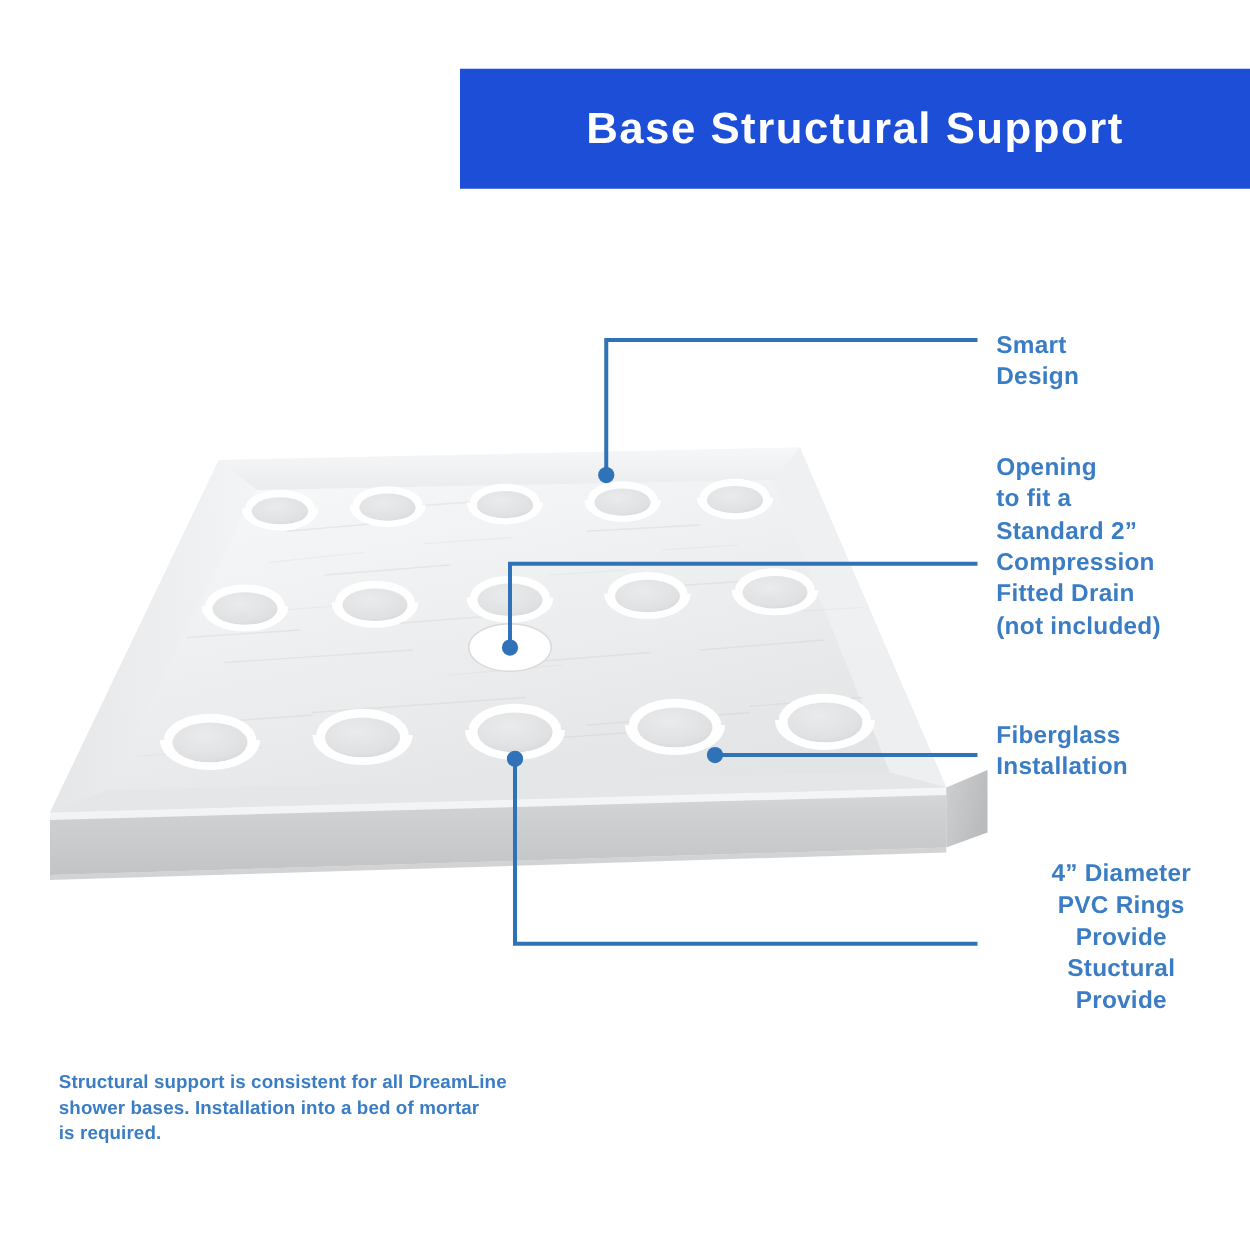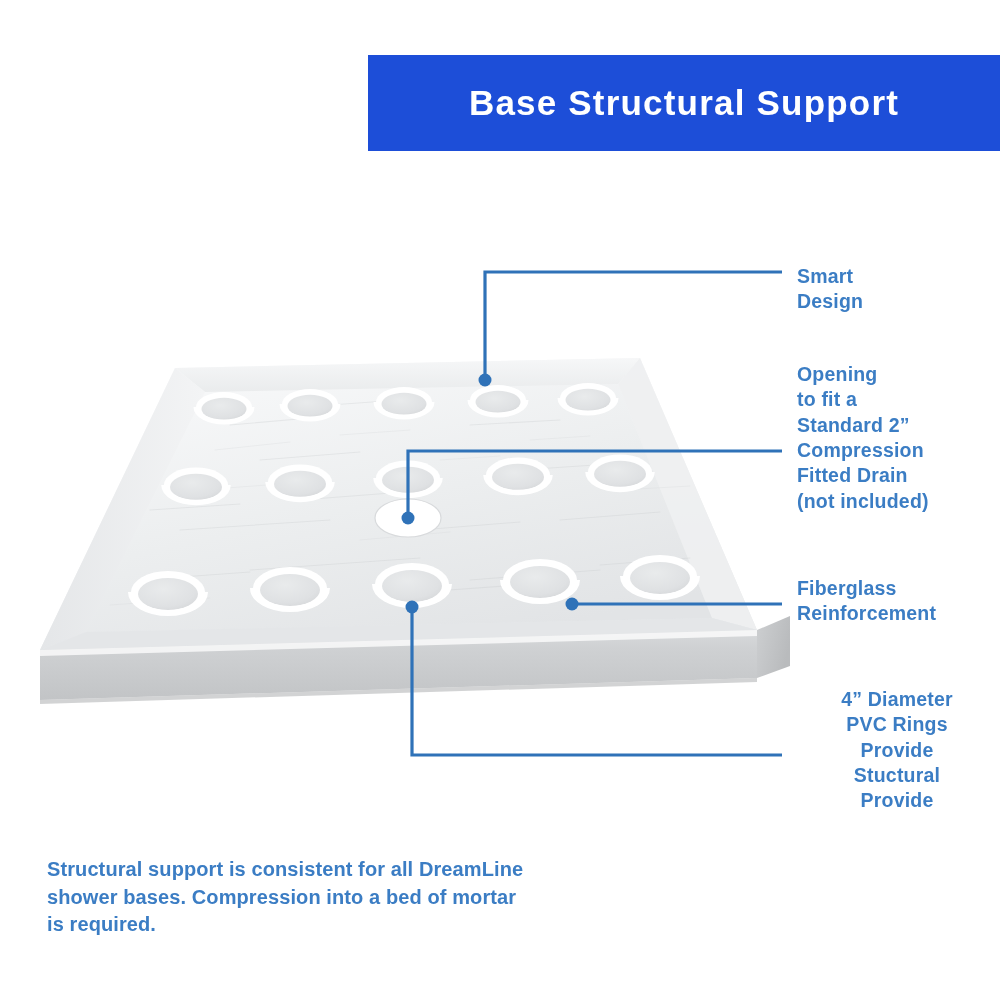--- a/index.html
+++ b/index.html
@@ -51,21 +51,21 @@
   #callout-drain-opening    { left:797px; top:362px; width:205px; }
   #callout-fiberglass       { left:797px; top:576px; width:200px; }
   #callout-pvc-rings        { left:797px; top:687px; width:200px;text-align:center; }
 
   
   #bottom-caption {
     position:absolute;
     left:47px; top:856px;
     width:620px;
     color:#3b7dc4;
-    font-size:20px;
+    font-size:15px;
     font-weight:bold;
     line-height:1.38;
     letter-spacing:0.1px;
   }
 
   
   #leader-lines {
     position:absolute;
     left:0; top:0;
     width:1000px; height:1000px;
@@ -265,30 +265,30 @@
     <div>Opening</div>
     <div>to fit a</div>
     <div>Standard 2”</div>
     <div>Compression</div>
     <div>Fitted Drain</div>
     <div>(not included)</div>
   </div>
 
   <div class="callout" id="callout-fiberglass">
     <div>Fiberglass</div>
-    <div>Reinforcement</div>
+    <div>Installation</div>
   </div>
 
   <div class="callout" id="callout-pvc-rings">
     <div>4” Diameter</div>
     <div>PVC Rings</div>
     <div>Provide</div>
     <div>Stuctural</div>
     <div>Provide</div>
   </div>
 
   <div id="bottom-caption">
     <div>Structural support is consistent for all DreamLine</div>
-    <div>shower bases. Compression into a bed of mortar</div>
+    <div>shower bases. Installation into a bed of mortar</div>
     <div>is required.</div>
   </div>
 
 </div>
 
 </body></html>

